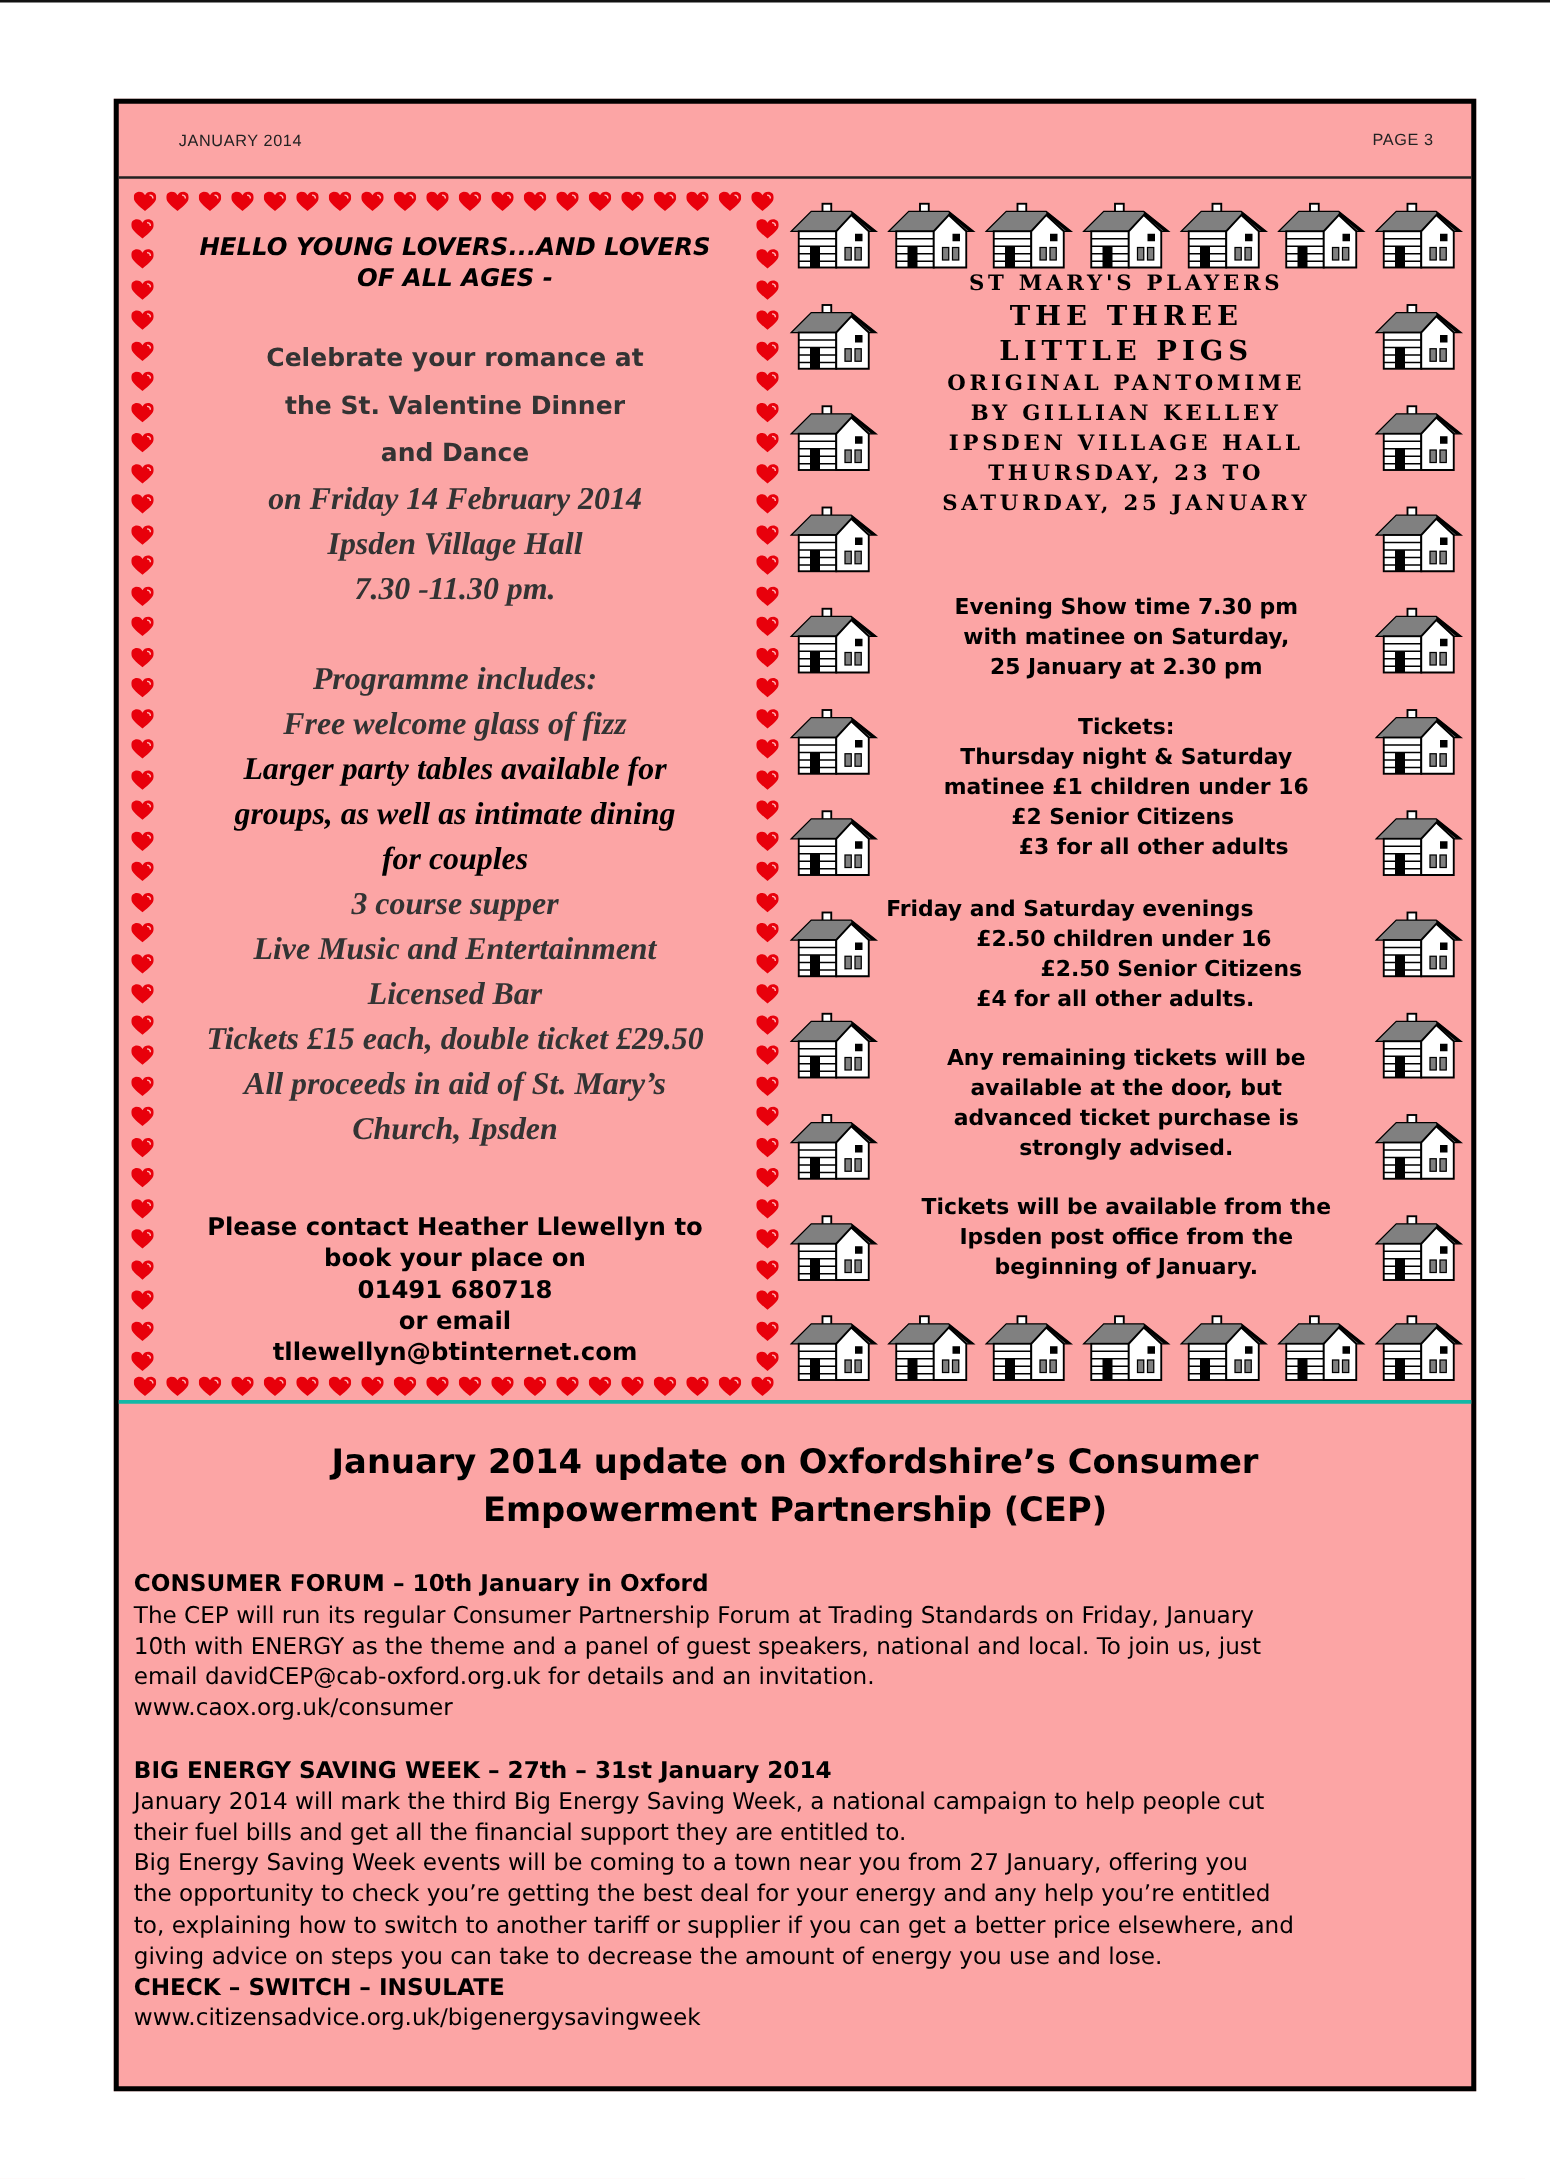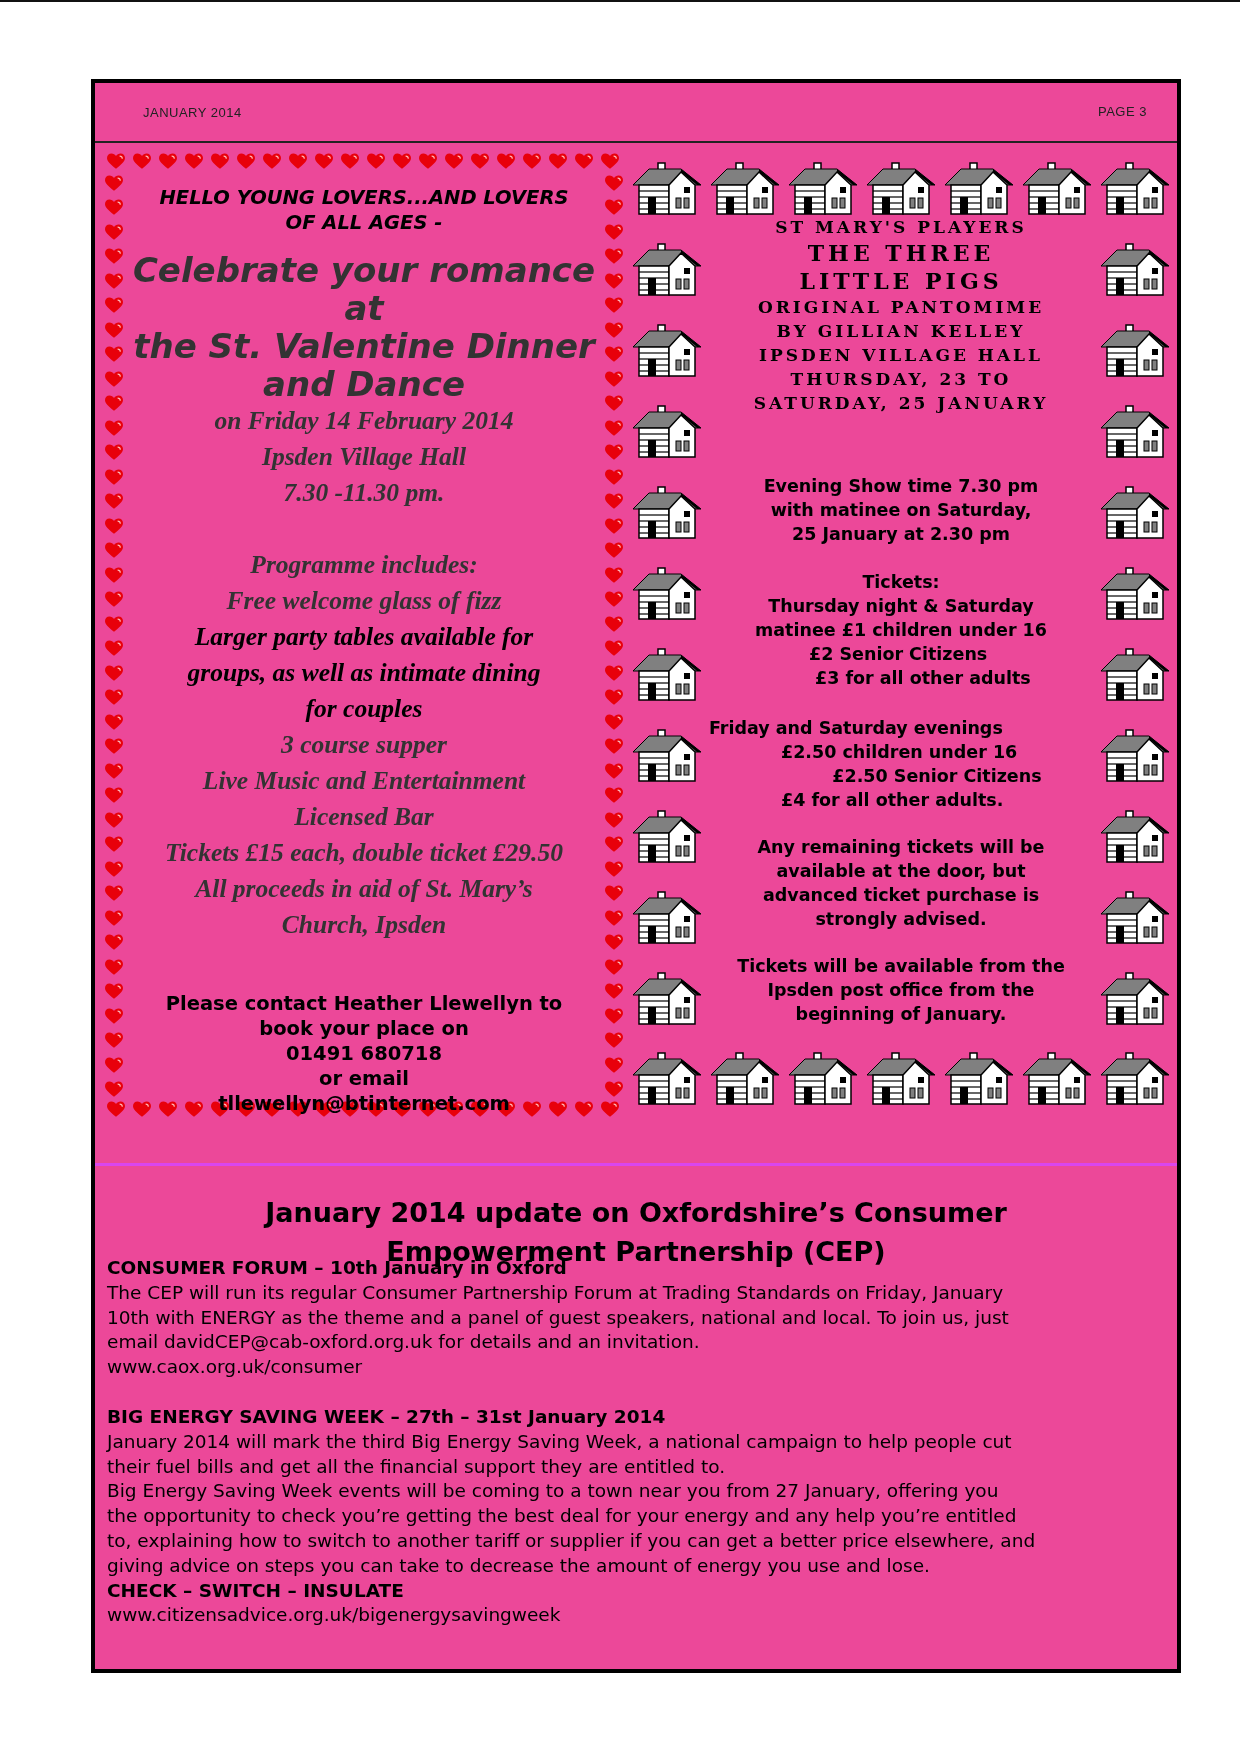--- a/index.html
+++ b/index.html
@@ -1,54 +1,54 @@
 <!DOCTYPE html>
 <html><head>
 <meta charset="utf-8">
 <style>
   html, body { margin: 0; padding: 0; background: #ffffff; }
   body { width: 1240px; height: 1743px; position: relative; overflow: hidden; font-family: "Liberation Sans", sans-serif; color: #000; }
   .top-rule { position: absolute; left: 0; top: 0; width: 1240px; height: 2px; background: #111; }
-  .page-frame { position: absolute; left: 91px; top: 79px; width: 1082px; height: 1586px; border: 4px solid #000; background: #ec4899; }
+  .page-frame { position: absolute; left: 91px; top: 79px; width: 1082px; height: 1586px; border: 4px solid #000; background: #fca5a5; }
   .header { position: absolute; left: 0; top: 0; width: 100%; height: 58px; border-bottom: 2px solid #222; }
   .header-date { position: absolute; left: 48px; top: 22px; font-size: 13px; letter-spacing: 0.5px; color: #222; font-family: "Liberation Sans", sans-serif; }
   .header-page { position: absolute; right: 30px; top: 21px; font-size: 13px; letter-spacing: 0.5px; color: #222; }
 
   
   .val-panel { position: absolute; left: 8px; top: 66px; width: 520px; height: 968px; }
   .heart-row { position: absolute; left: 0; display: flex; gap: 0; }
   .heart-row.top { top: 0; }
   .heart-row.bottom { top: 948px; }
   .heart-col { position: absolute; top: 22px; display: flex; flex-direction: column; }
   .heart-col.left { left: 0; }
   .heart-col.right { left: 500px; }
   .heart { width: 26px; height: 24.4px; display: flex; align-items: center; justify-content: center; }
   .heart-col .heart { width: 22px; height: 24.5px; }
   .heart svg { width: 18px; height: 17px; }
   .val-content { position: absolute; left: 22px; top: 16px; width: 478px; text-align: center; }
   .val-hello { font-family: "DejaVu Sans", sans-serif; font-weight: bold; font-style: italic; font-size: 19.5px; line-height: 25px; margin-top: 20px; }
-  .val-title { font-family: "DejaVu Sans", sans-serif; font-weight: bold; font-style: italic; font-size: 34px; line-height: 38px; color: #333; margin-top: 16px; }
+  .val-title { font-family: "DejaVu Sans", sans-serif; font-weight: bold; font-size: 20px; line-height: 38px; color: #333; margin-top: 32px; }
   .val-serif { font-family: "Liberation Serif", serif; font-style: italic; font-size: 25.5px; line-height: 36px; color: #333; }
   .val-serif.bold { font-weight: bold; color: #000; }
   .val-serif.semibold { font-weight: bold; color: #333; }
   .val-gap { height: 36px; }
   .val-contact { font-family: "DejaVu Sans", sans-serif; font-weight: bold; font-size: 19.5px; line-height: 25px; margin-top: 48px; }
 
   
   .house-panel { position: absolute; left: 536px; top: 66px; width: 542px; height: 968px; }
   .house { position: absolute; width: 72px; height: 56px; }
   .house svg { width: 72px; height: 56px; display: block; }
   .pig-text { position: absolute; left: 78px; width: 384px; text-align: center; }
   .pig-title { font-family: "DejaVu Serif", serif; font-weight: bold; letter-spacing: 3px; color: #000; text-transform: uppercase; }
   .pig-title .l1 { font-size: 17px; line-height: 24px; }
   .pig-title .l2 { font-size: 22px; line-height: 28px; letter-spacing: 4px; }
   .pig-body { font-family: "DejaVu Sans", sans-serif; font-weight: bold; font-size: 17.5px; line-height: 24px; margin-top: 22px; }
 
   
-  .cep { position: absolute; left: 0; top: 1080px; width: 100%; border-top: 3px solid #d946ef; }
+  .cep { position: absolute; left: 0; top: 1037px; width: 100%; border-top: 3px solid #14b8a6; }
   .cep-title { text-align: center; font-family: "DejaVu Sans", sans-serif; font-weight: bold; font-size: 27px; line-height: 39px; margin-top: 27px; }
   .cep-body { position: absolute; left: 12px; top: 125px; width: 1050px; font-family: "DejaVu Sans", sans-serif; font-size: 18.5px; line-height: 24.8px; }
   .cep-body .h { font-weight: bold; }
   .cep-body .sp { height: 25px; }
 </style>
 </head>
 <body>
 
 <div class="top-rule"></div>
 

